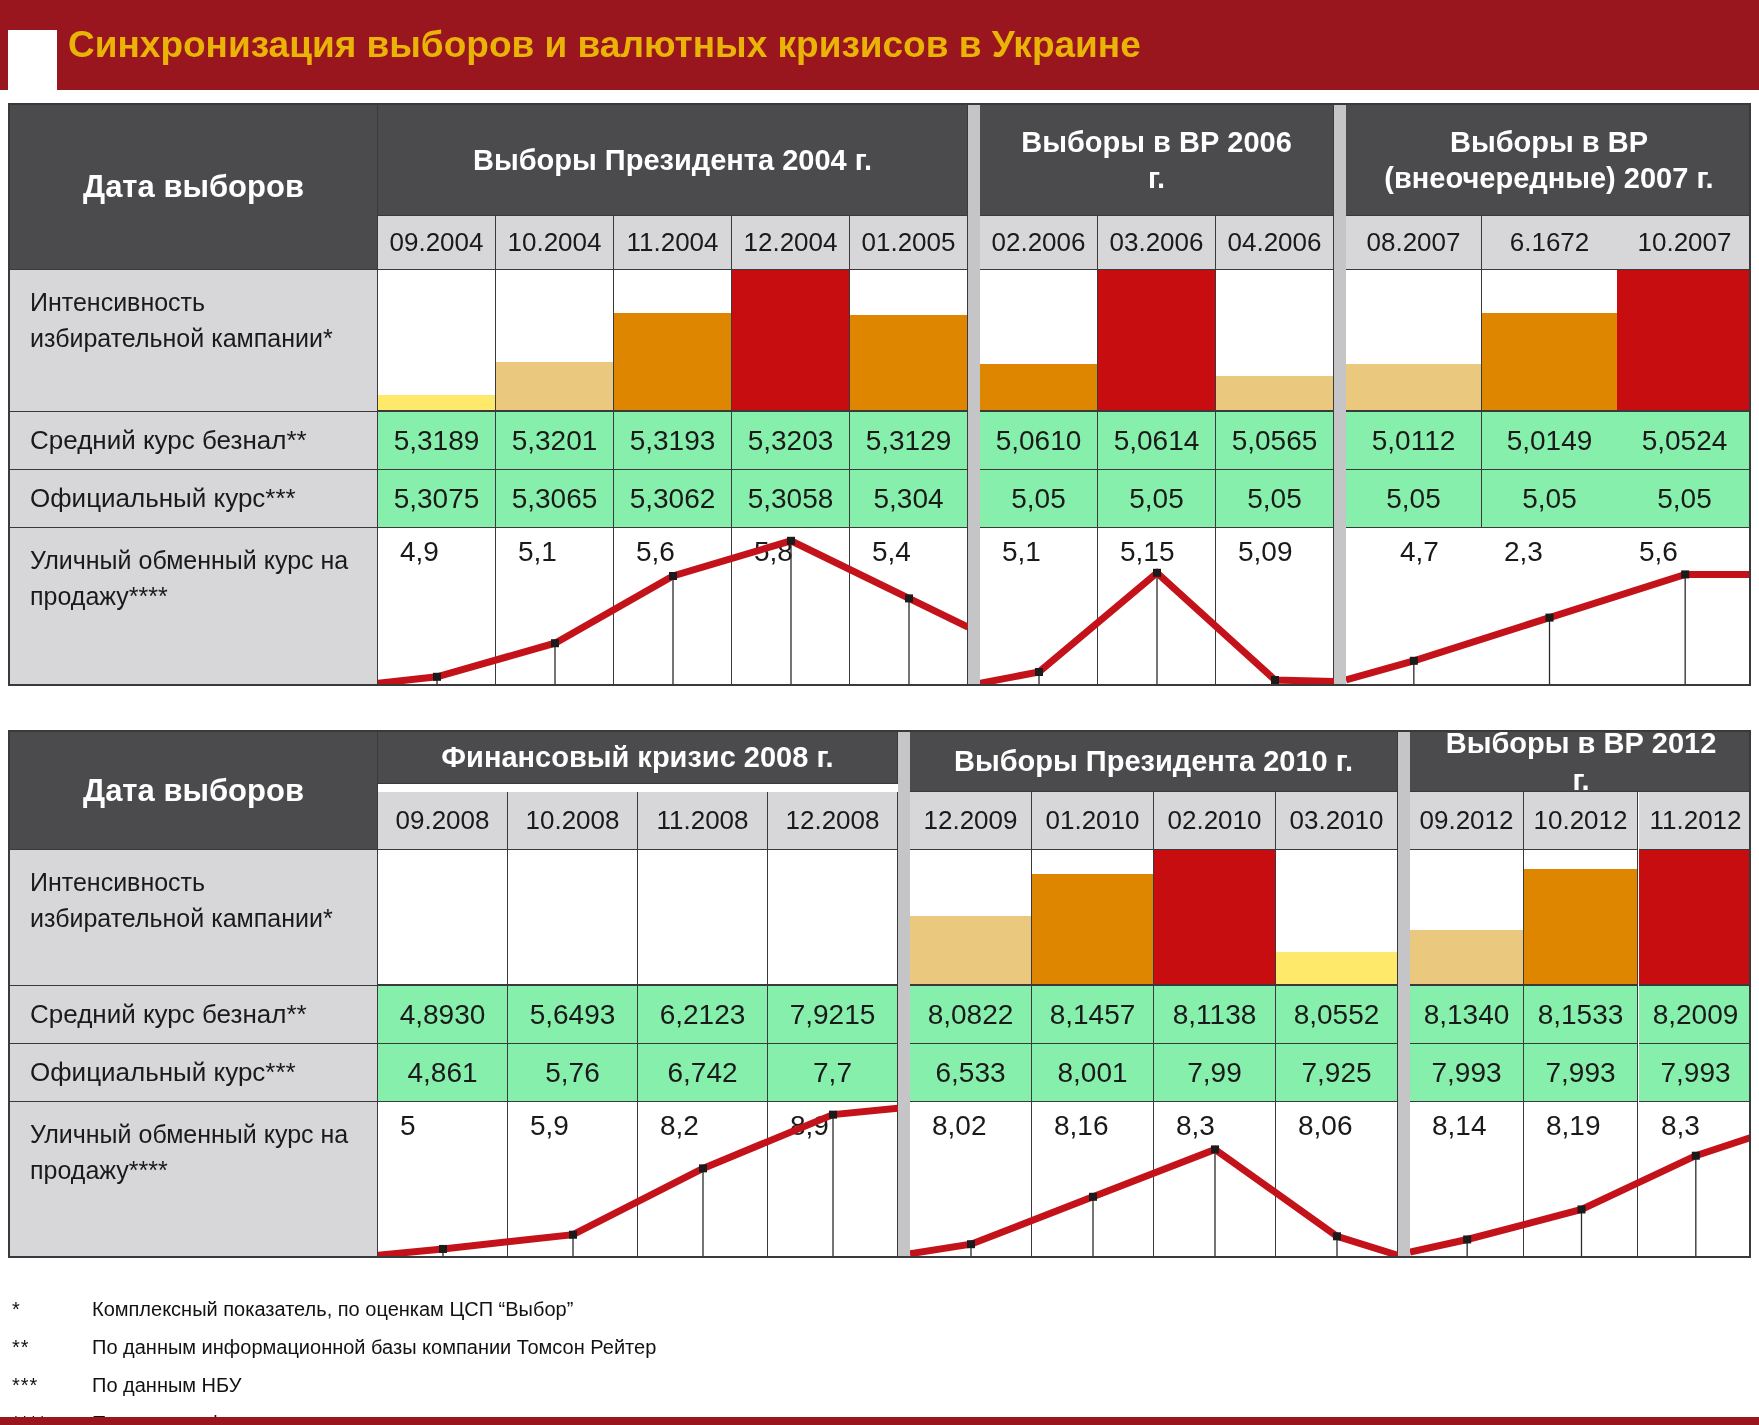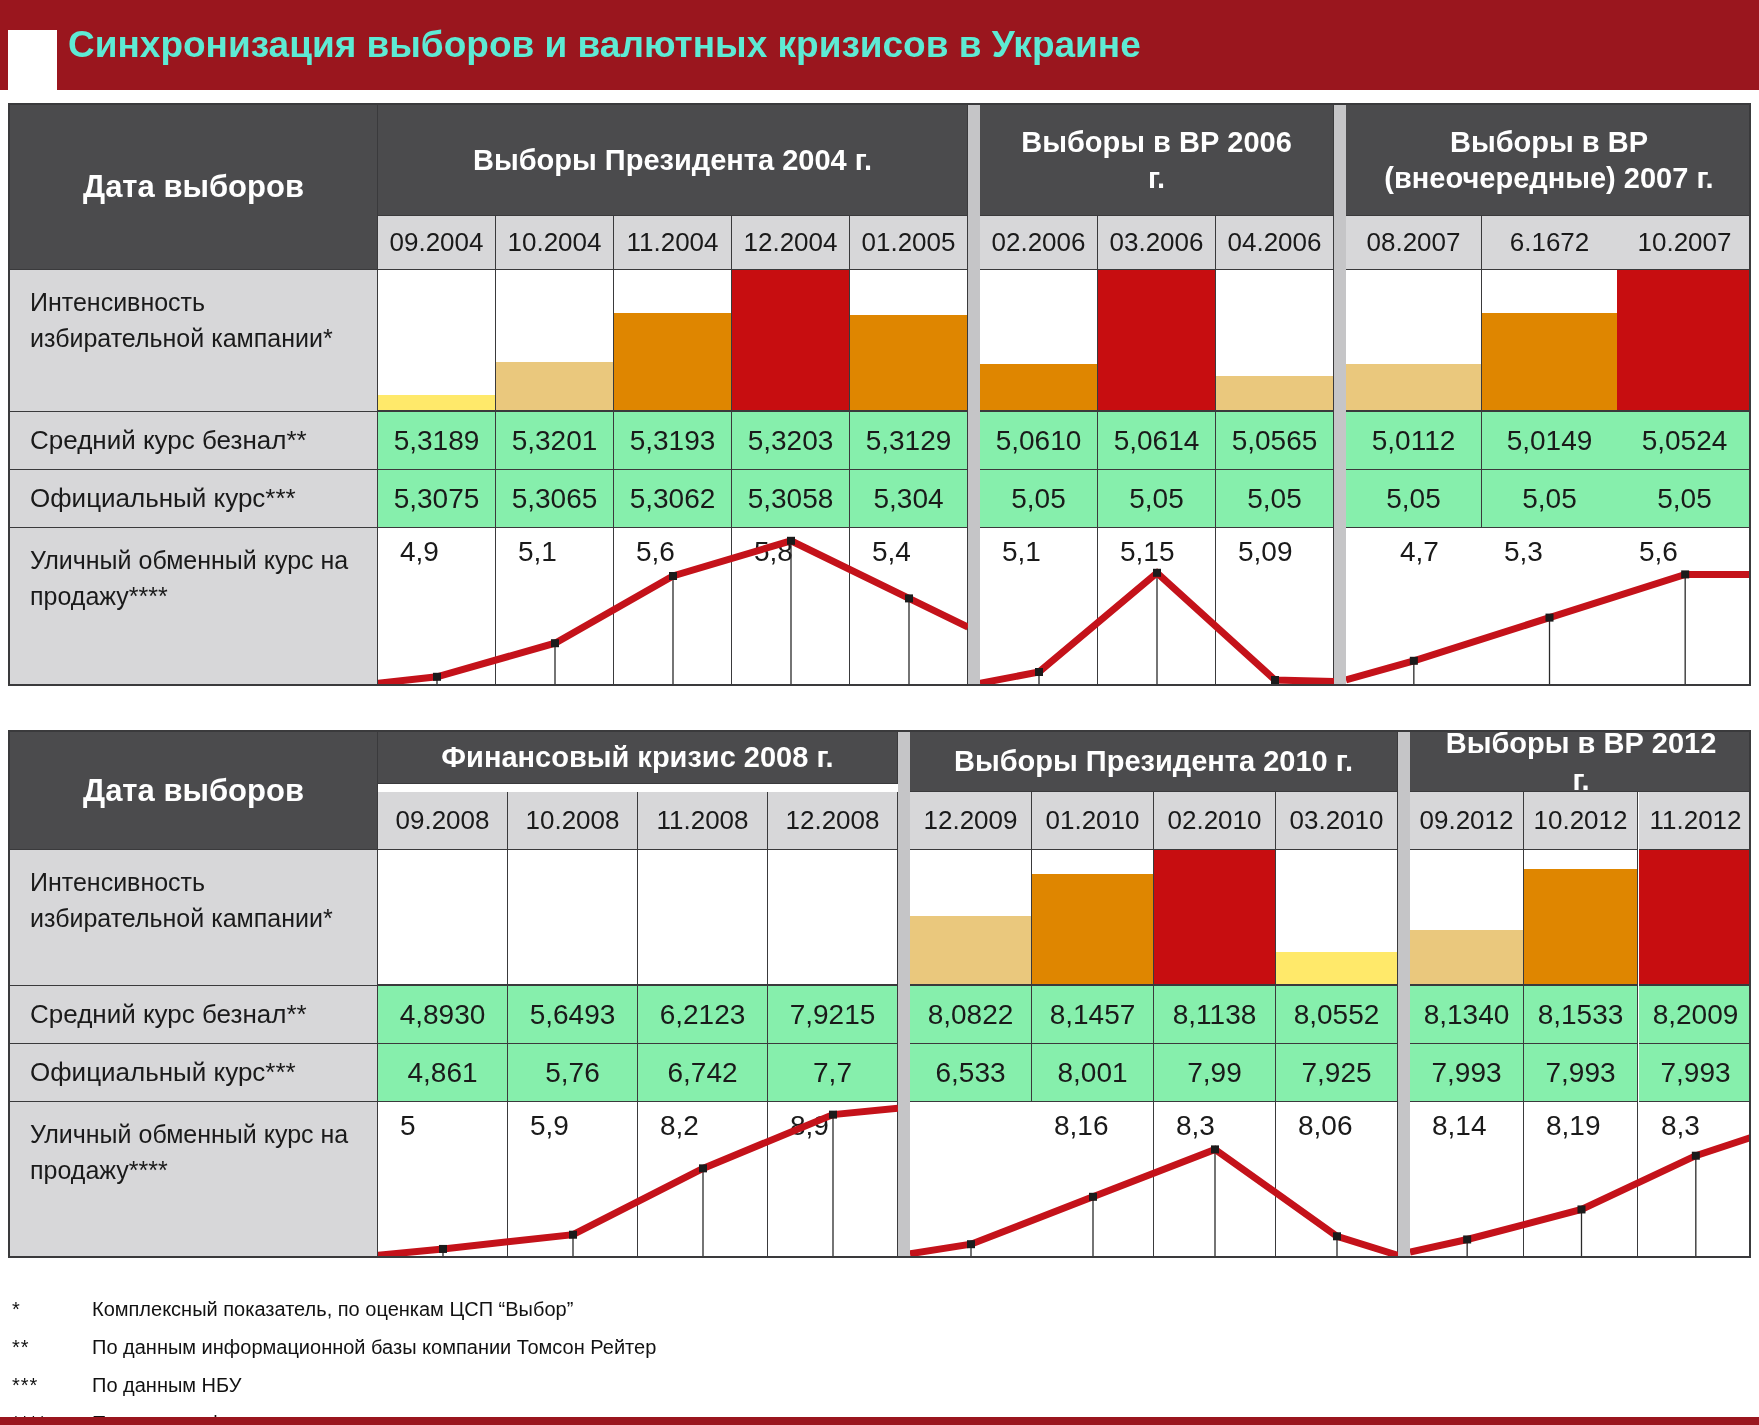--- a/index.html
+++ b/index.html
@@ -1,21 +1,21 @@
 <!DOCTYPE html>
 <html><head>
 <meta charset="utf-8">
 <style>
   html,body{margin:0;padding:0;background:#fff;}
   .page{position:relative;width:1759px;height:1425px;background:#fff;overflow:hidden;
         font-family:"Liberation Sans",sans-serif;color:#1a1a1a;}
   .titlebar{position:absolute;left:0;top:0;width:1759px;height:90px;background:#9A161E;}
   .logo-square{position:absolute;left:8px;top:30px;width:49px;height:60px;background:#fff;}
   .title{position:absolute;left:68px;top:0;height:90px;display:flex;align-items:center;
-         font-size:37px;font-weight:bold;color:#5eead4;white-space:nowrap;}
+         font-size:37px;font-weight:bold;color:#eab308;white-space:nowrap;}
   .tbl{position:absolute;border:2px solid #3A3A3C;box-sizing:border-box;overflow:hidden;background:#fff;}
   .cell{position:absolute;box-sizing:border-box;border-right:1px solid #3A3A3C;
         border-bottom:1px solid #3A3A3C;color:#1a1a1a;}
   .dark{background:#4B4B4D;color:#fff;font-weight:bold;}
   .date{display:flex;align-items:center;justify-content:center;font-size:31px;}
   .ghead{display:flex;align-items:center;justify-content:center;text-align:center;
          font-size:29px;line-height:1.25;padding:0 34px;}
   .month{display:flex;align-items:center;justify-content:center;font-size:26px;background:#D7D7D9;}
   .rowlabel{background:#D7D7D9;padding:14px 14px 0 20px;font-size:25px;line-height:1.45;}
   .rowlabel-mid{background:#D7D7D9;display:flex;align-items:center;padding-left:20px;font-size:26px;}
@@ -161,21 +161,21 @@
         <div class="cell val" style="left: 1336px; top: 307px; width: 136px; height: 58px;">5,0112</div>
         <div class="cell val" style="left: 1472px; top: 307px; width: 136px; height: 58px;">5,0149</div>
         <div class="cell val" style="left: 1607px; top: 307px; width: 136px; height: 58px;">5,0524</div>
         <div class="cell val" style="left: 1336px; top: 365px; width: 136px; height: 58px;">5,05</div>
         <div class="cell val" style="left: 1472px; top: 365px; width: 136px; height: 58px;">5,05</div>
         <div class="cell val" style="left: 1607px; top: 365px; width: 136px; height: 58px;">5,05</div>
         <div class="cell linecell" style="left: 1336px; top: 423px; width: 136px; height: 160px; margin-left: 32px;">
           <div class="lineval">4,7</div>
         </div>
         <div class="cell linecell" style="left: 1472px; top: 423px; width: 136px; height: 160px;">
-          <div class="lineval">5,3</div>
+          <div class="lineval">2,3</div>
         </div>
         <div class="cell linecell" style="left: 1607px; top: 423px; width: 136px; height: 160px;">
           <div class="lineval">5,6</div>
         </div>
         <svg width="407" height="160" class="chart-svg" style="left: 1336px; top: 423px;">
           <line x1="67.835" y1="132.79999999999998" x2="67.835" y2="160" stroke="#2a2a2a" stroke-width="1.3"></line>
           <line x1="203.505" y1="89.60000000000001" x2="203.505" y2="160" stroke="#2a2a2a" stroke-width="1.3"></line>
           <line x1="339.17499999999995" y1="46.400000000000006" x2="339.17499999999995" y2="160" stroke="#2a2a2a" stroke-width="1.3"></line>
           <polyline points="0.0,152.0 67.8,132.8 203.5,89.6 339.2,46.4 407.0,46.4" fill="none" stroke="#C4121A" stroke-width="7"></polyline>
           <rect x="63.834999999999994" y="128.79999999999998" width="8" height="8" fill="#1b1b1b"></rect>
@@ -248,20 +248,23 @@
           <div class="bar" style="height: 24%; background: rgb(255, 233, 106);"></div>
         </div>
         <div class="cell val" style="left: 900px; top: 254px; width: 122px; height: 58px;">8,0822</div>
         <div class="cell val" style="left: 1022px; top: 254px; width: 122px; height: 58px;">8,1457</div>
         <div class="cell val" style="left: 1144px; top: 254px; width: 122px; height: 58px;">8,1138</div>
         <div class="cell val" style="left: 1266px; top: 254px; width: 122px; height: 58px;">8,0552</div>
         <div class="cell val" style="left: 900px; top: 312px; width: 122px; height: 58px;">6,533</div>
         <div class="cell val" style="left: 1022px; top: 312px; width: 122px; height: 58px;">8,001</div>
         <div class="cell val" style="left: 1144px; top: 312px; width: 122px; height: 58px;">7,99</div>
         <div class="cell val" style="left: 1266px; top: 312px; width: 122px; height: 58px;">7,925</div>
+        <div class="cell linecell" style="left: 900px; top: 370px; width: 122px; height: 158px;">
+          <div class="lineval">8,02</div>
+        </div>
         <div class="cell linecell" style="left: 1022px; top: 370px; width: 122px; height: 158px;">
           <div class="lineval">8,16</div>
         </div>
         <div class="cell linecell" style="left: 1144px; top: 370px; width: 122px; height: 158px;">
           <div class="lineval">8,3</div>
         </div>
         <div class="cell linecell" style="left: 1266px; top: 370px; width: 122px; height: 158px;">
           <div class="lineval">8,06</div>
         </div>
         <svg width="488" height="158" class="chart-svg" style="left: 900px; top: 370px;">

